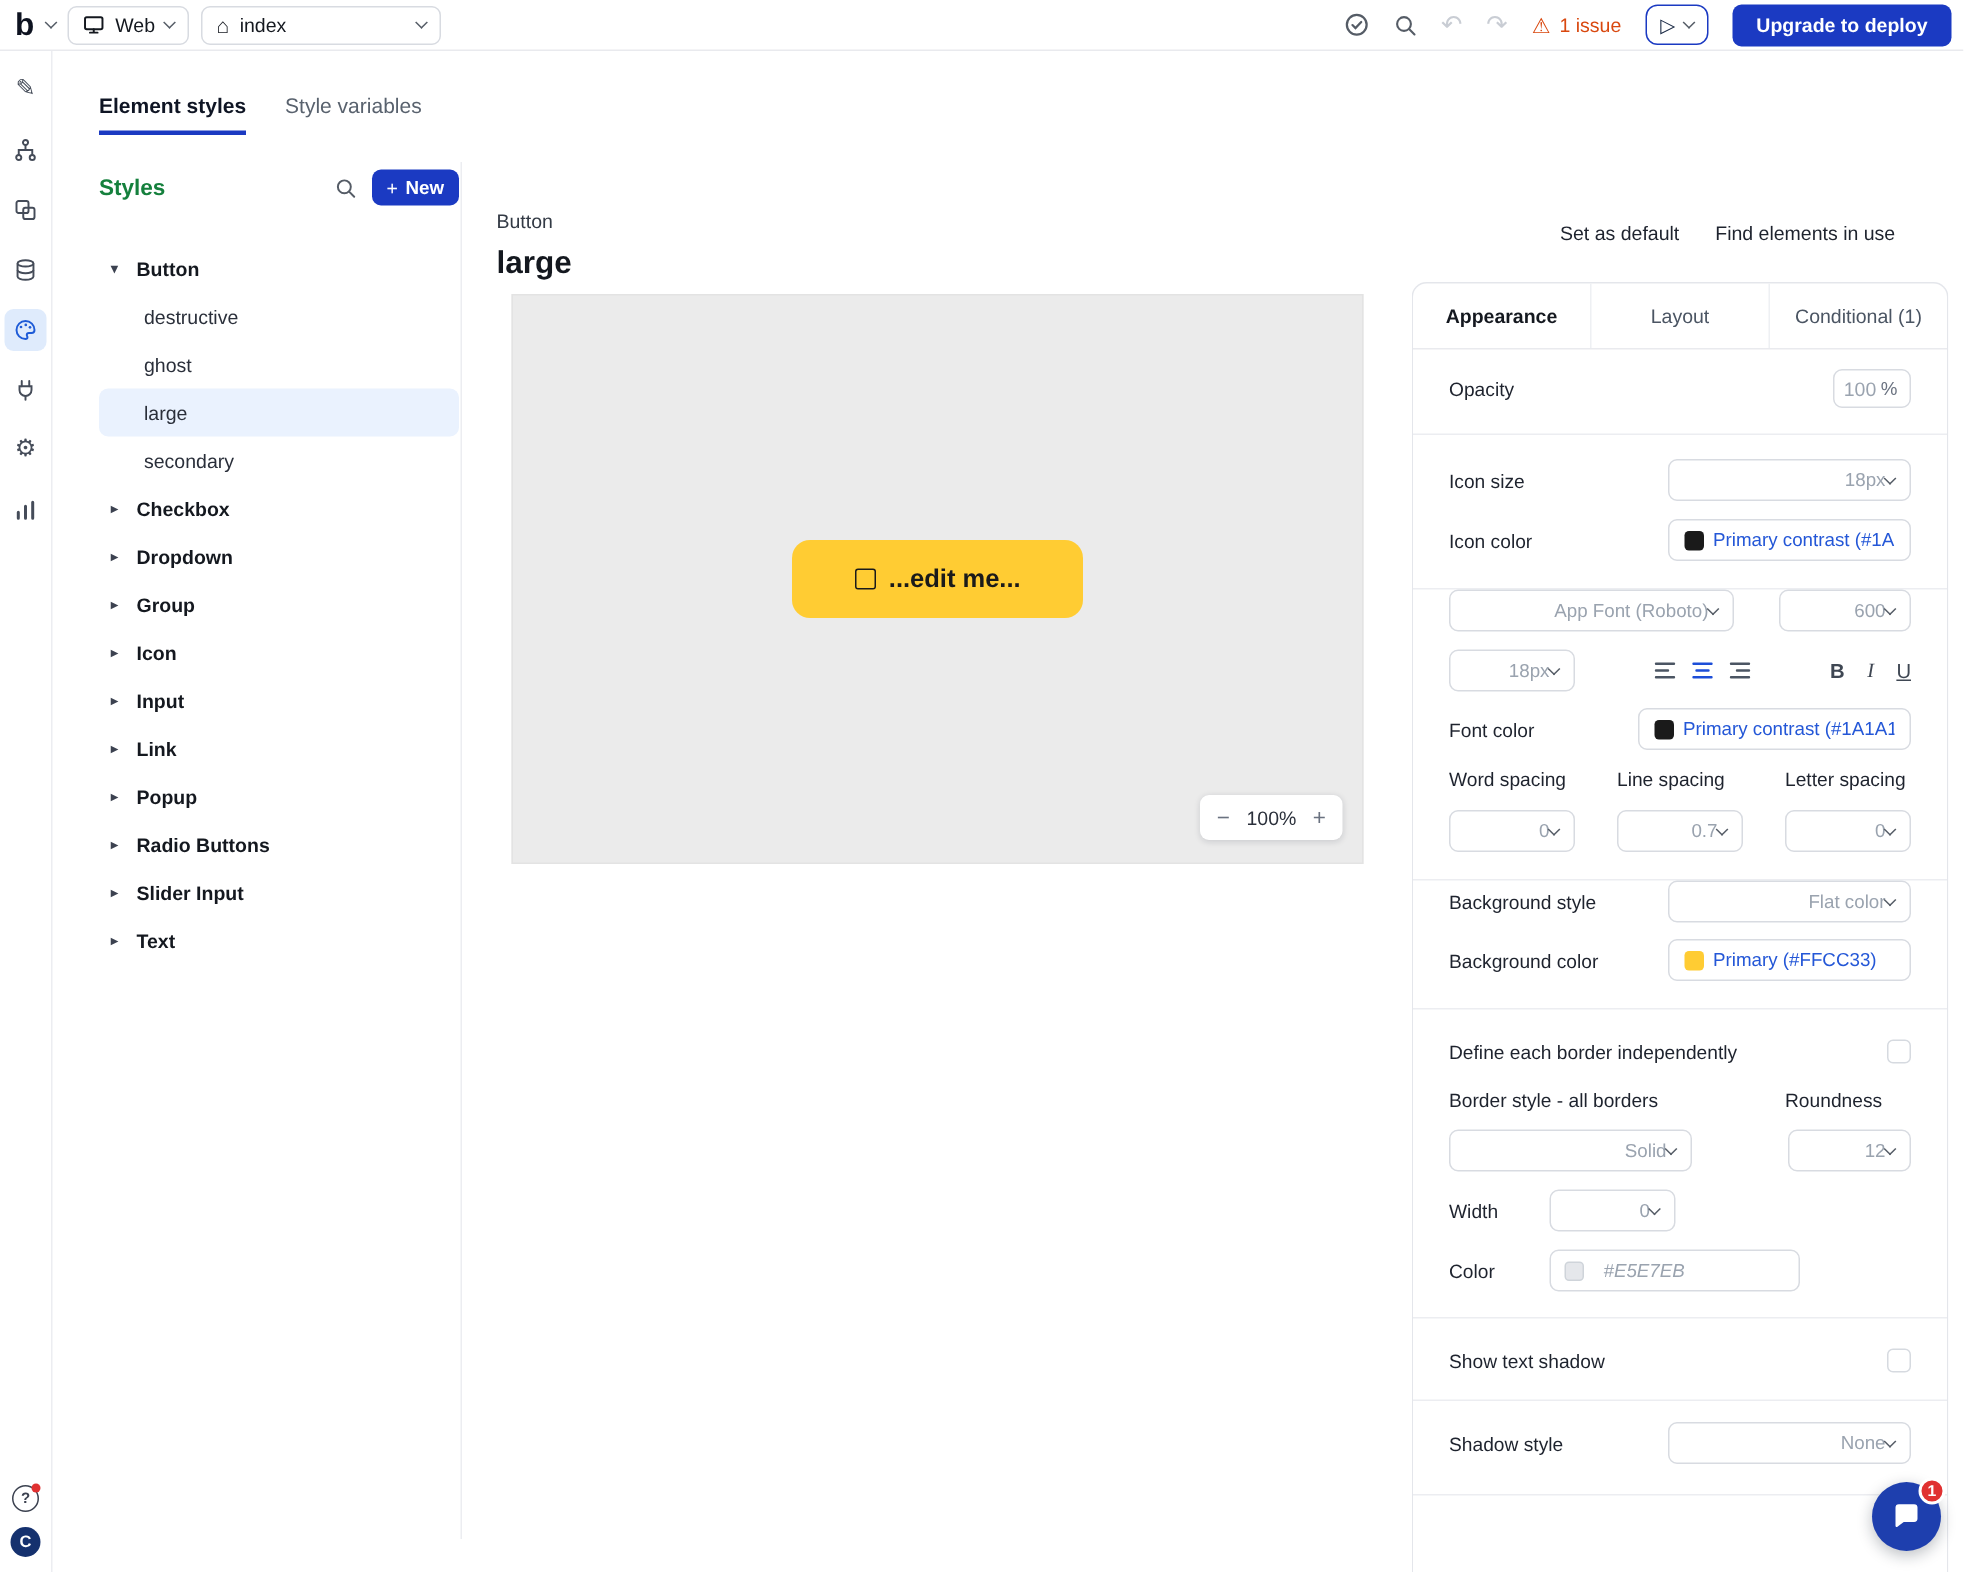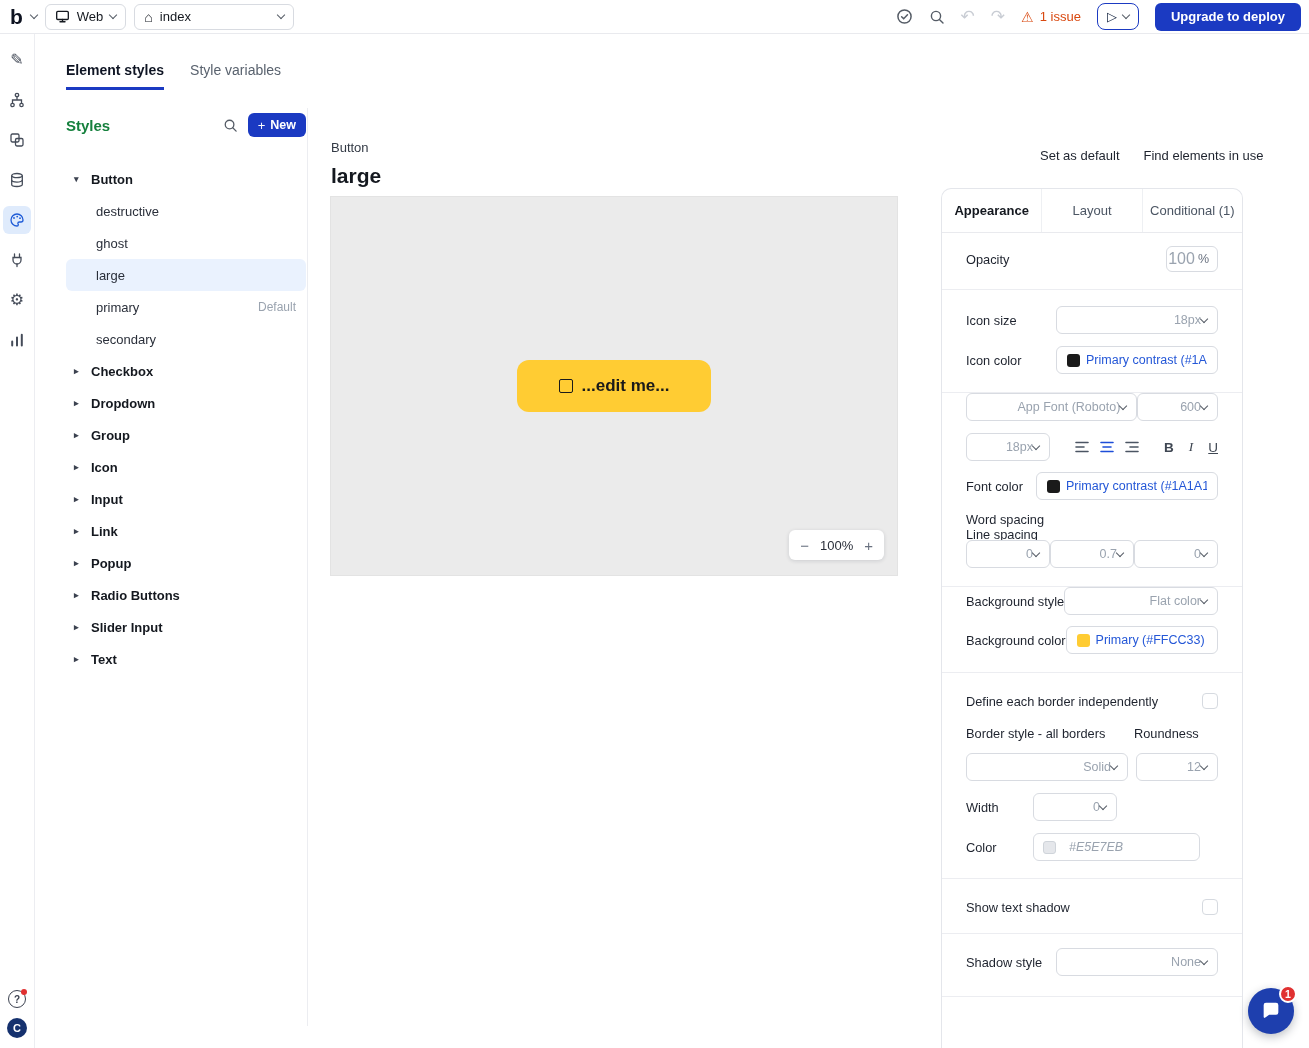--- a/index.html
+++ b/index.html
@@ -65,38 +65,38 @@
     font-size:13px; color:#2A2F3A; cursor:pointer; }
   .trow .tw { width:17px; font-size:9px; color:#3C4250; flex:none; cursor:pointer; }
   .trow.parent { font-weight:700; color:#14181F; }
   .trow.child { padding-left:30px; }
   .trow.selected { background:#EAF2FE; }
   .badge-default { margin-left:auto; color:#9AA3AF; font-size:12px; font-weight:400; }
 
   
   .crumb { position:absolute; left:331px; top:140px; font-size:13px; color:#333A45; }
   .style-title { position:absolute; left:331px; top:164px; font-size:21px; font-weight:700; color:#14181F; }
-  .canvas { position:absolute; left:330px; top:196px; width:568px; height:380px; background:#EBEBEB;
+  .canvas { position:absolute; left:341px; top:196px; width:568px; height:380px; background:#EBEBEB;
     border:1px solid #E3E3E3; display:flex; align-items:center; justify-content:center; }
   .preview-btn { width:194px; height:52px; background:#FFCC33; border-radius:12px; display:flex;
     align-items:center; justify-content:center; gap:9px; cursor:pointer; }
   .pv-icon { width:14px; height:14px; border:1.6px solid #1A1A1A; border-radius:2px; flex:none; }
   .pv-label { font-size:17px; font-weight:700; color:#1A1A1A; }
   .zoom-pill { position:absolute; right:13px; bottom:15px; height:30px; background:#fff; border-radius:6px;
     box-shadow:0 1px 4px rgba(16,24,40,.14); display:flex; align-items:center; gap:11px; padding:0 11px; }
   .zoom-pill .zbtn { color:#6A7280; font-size:15px; cursor:pointer; line-height:1; }
   .zoom-val { font-size:13px; color:#2A2F3A; }
 
   
   .action-links { position:absolute; left:1040px; top:148px; display:flex; gap:24px; font-size:13px;
     font-weight:500; color:#1E232E; }
   .action-links span { cursor:pointer; white-space:nowrap; }
 
   
-  .inspector { position:absolute; left:941px; top:188px; width:302px; height:860px; background:#fff;
+  .inspector { position:absolute; left:941px; top:188px; width:358px; height:860px; background:#fff;
     border:1px solid #E4E6EB; border-bottom:none; border-radius:10px 10px 0 0; overflow:hidden; }
   .itabs { display:flex; height:44px; border-bottom:1px solid #E9EAEE; }
   .itab { flex:1; display:flex; align-items:center; justify-content:center; font-size:13px;
     color:#4B5563; border-right:1px solid #EEF0F3; cursor:pointer; }
   .itab:last-child { border-right:none; }
   .itab.active { color:#14181F; font-weight:700; }
   .ibody { padding:0 24px; }
   .sep { height:1px; background:#ECEDF1; margin-left:-24px; margin-right:-24px; }
   .prow { display:flex; align-items:center; justify-content:space-between; }
   .plabel { font-size:12.8px; color:#1E232E; white-space:nowrap; }
@@ -108,31 +108,31 @@
   .w162{width:162px}.w190{width:190px}.w88{width:88px}.w84{width:84px}.w82{width:82px}
   .w167{width:167px}.w182{width:182px}
   .swb { justify-content:flex-start; }
   .sw { width:13px; height:13px; border-radius:3px; flex:none; margin-right:6px; }
   .sw.dark{background:#1A1A1A} .sw.yellow{background:#FFCC33}
   .sw.light{background:#E5E7EB; border:1px solid #CFD4DA}
   .linkval { color:#2457D7; font-size:12.5px; white-space:nowrap; }
   .clip { overflow:hidden; flex:1; min-width:0; }
   .opacity-input { width:52px; height:26px; border:1px solid #D8DBE1; border-radius:6px; display:flex;
     align-items:center; justify-content:flex-end; gap:3px; padding:0 8px; cursor:text; }
-  .opacity-input .ov { font-size:16px; color:#9AA3AF; }
+  .opacity-input .ov { font-size:13px; color:#9AA3AF; }
   .opacity-input .ou { font-size:12.5px; color:#6A7280; }
   .alignset { display:flex; gap:9px; align-items:center; }
   .al { display:flex; cursor:pointer; color:#4B5563; }
   .al.active { color:#1D4ED8; }
   .biuset { display:flex; gap:15px; align-items:center; }
   .biu { font-size:13.5px; color:#3F4753; cursor:pointer; }
   .biu.b { font-weight:700; }
   .biu.i { font-style:italic; font-family:"Liberation Serif", serif; }
   .biu.u { text-decoration:underline; }
-  .col-labels { display:flex; justify-content:space-between; height:16px;flex-direction:column; }
+  .col-labels { display:flex; justify-content:space-between; height:16px; }
   .col-labels .plabel { width:84px; }
   .cb { width:16px; height:16px; border:1.5px solid #D6DAE0; border-radius:4px; background:#fff;
     cursor:pointer; flex:none; }
   .lrow { display:flex; align-items:center; }
   .lrow .plabel { width:67px; }
   .color-input { display:flex; align-items:center; height:28px; border:1px solid #D8DBE1;
     border-radius:6px; padding:0 9px; cursor:text;font-style:italic; }
   .color-input .hex { font-size:12.5px; color:#9AA3AF; margin-left:7px; }
   .rcol { width:84px; }
 
@@ -282,24 +282,20 @@
     <div class="trow child">
       <span>destructive</span>
     </div>
     <div class="trow child">
       <span>ghost</span>
     </div>
     <div class="trow child selected">
       <span>large</span>
     </div>
     <div class="trow child">
-      <span>primary</span>
-      <span class="badge-default">Default</span>
-    </div>
-    <div class="trow child">
       <span>secondary</span>
     </div>
     <div class="trow parent">
       <span class="tw">▸</span>
       <span>Checkbox</span>
     </div>
     <div class="trow parent">
       <span class="tw">▸</span>
       <span>Dropdown</span>
     </div>

